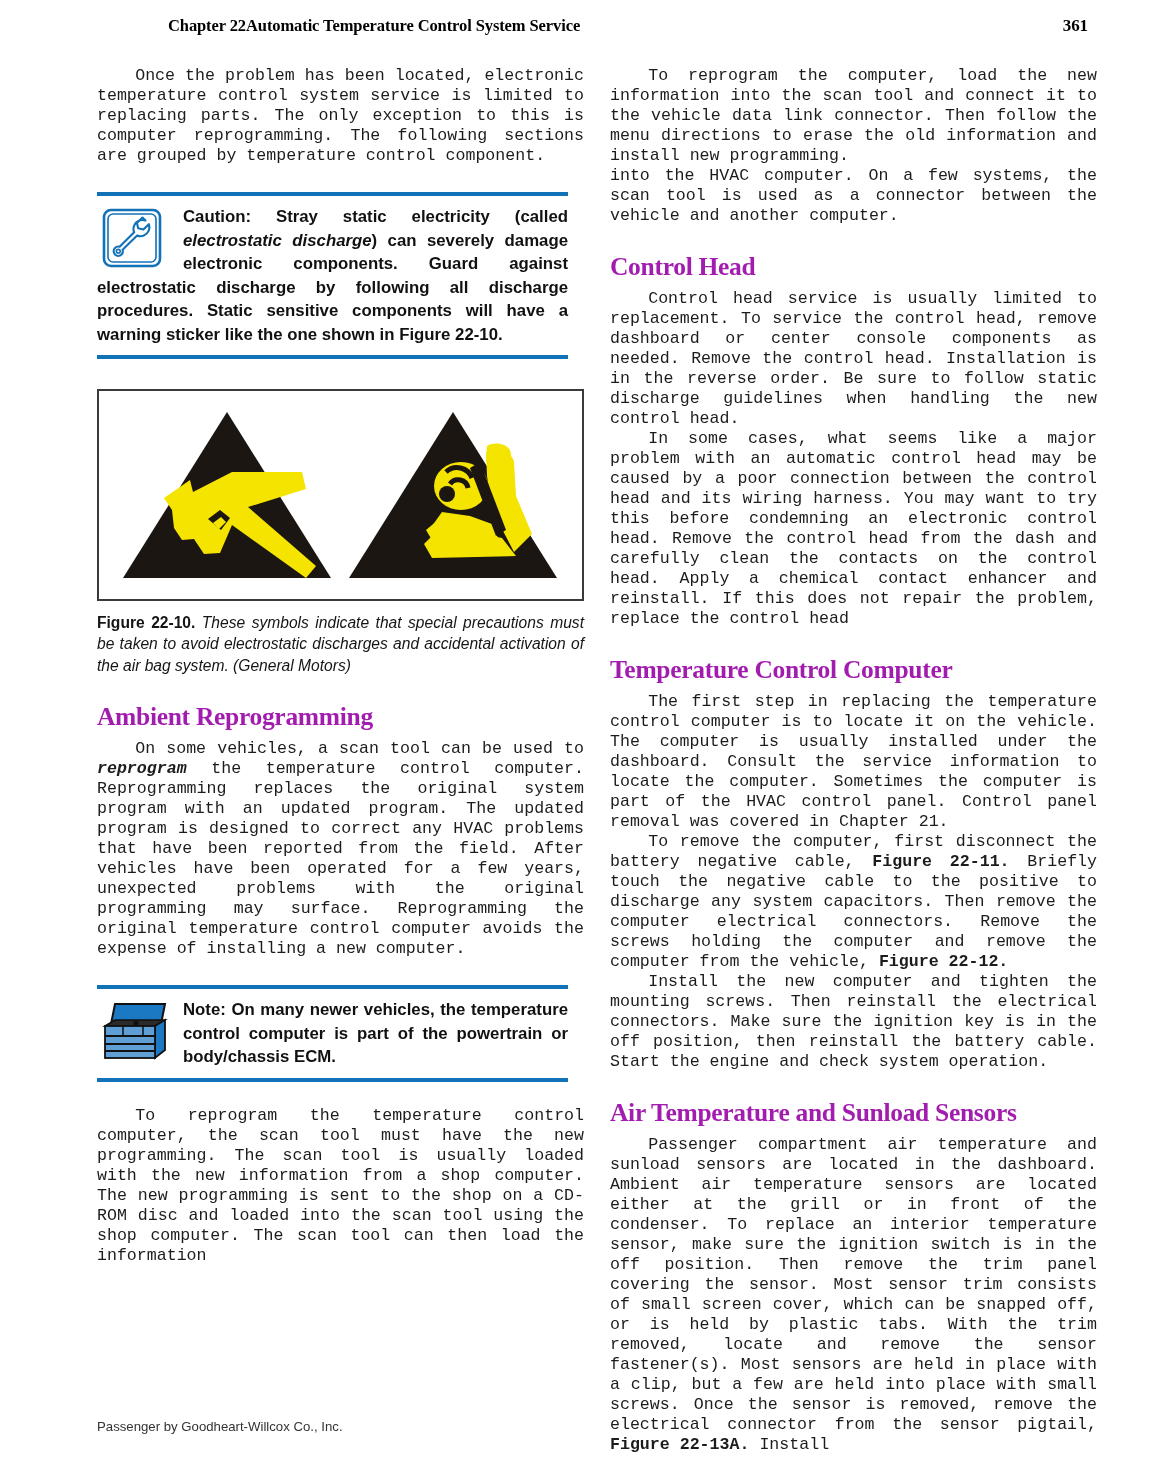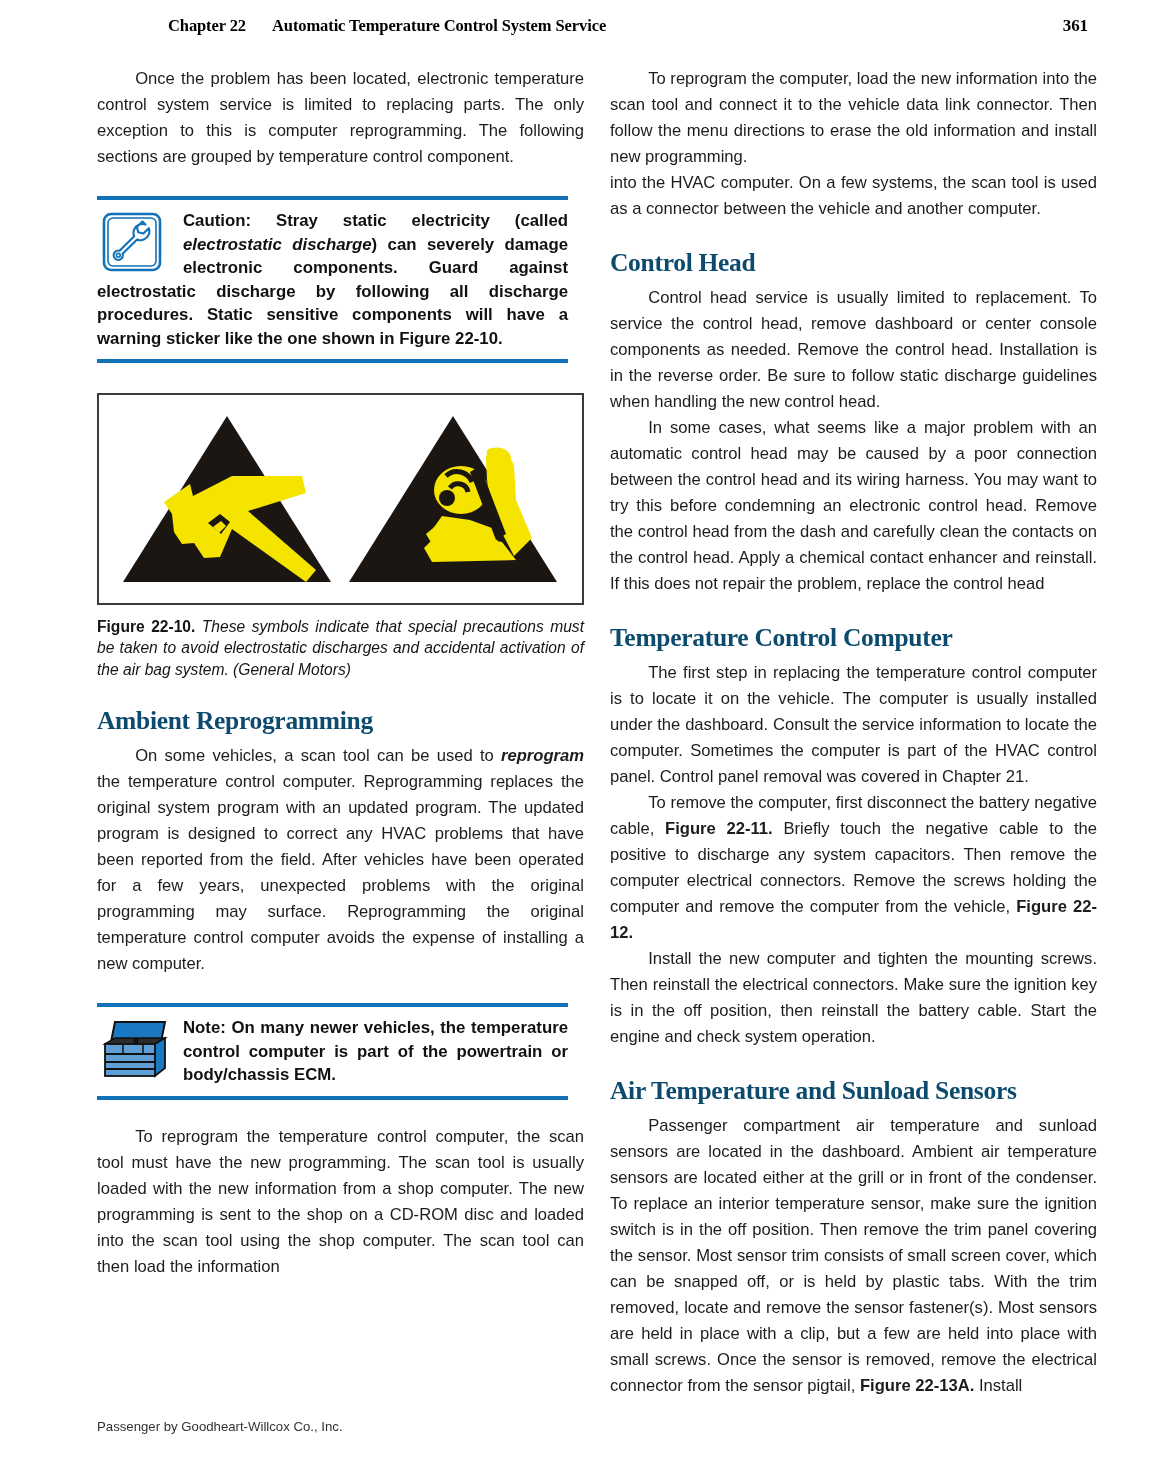--- a/index.html
+++ b/index.html
@@ -32,21 +32,21 @@
     top: 16px;
     width: 920px;
     display: flex;
     align-items: baseline;
     font-family: "Liberation Serif", serif;
     font-weight: bold;
     font-size: 16.5px;
     letter-spacing: -0.1px;
     color: #000;
   }
-  .running-head .chapter-no { margin-right: 26px; white-space: nowrap; }
+  .running-head .chapter-no { white-space: nowrap; }
   .running-head .chapter-title { white-space: nowrap; }
   .running-head .page-no { margin-left: auto; font-size: 17px; }
 
   
   .columns {
     position: absolute;
     left: 97px;
     top: 66px;
     width: 1000px;
     height: 1320px;
@@ -54,39 +54,39 @@
   .col {
     position: absolute;
     top: 0;
     width: 487px;
   }
   .col-left  { left: 0; }
   .col-right { left: 513px; }
 
   p.body {
     margin: 0;
-    font-family: Liberation Sans, sans-serif;
+    font-family: Liberation Mono, monospace;
     font-size: 16.6px;
-    line-height: 26px;
+    line-height: 20px;
     text-align: justify;
     text-indent: 2.3em;
     color: #1c1c1c;
     hyphens: none;
   }
   p.body.noindent { text-indent: 0; }
   p.body b { font-weight: bold; }
   p.body .bi { font-weight: bold; font-style: italic; }
 
   h2.section {
     margin: 26px 0 7px 0;
     font-family: "Liberation Serif", serif;
     font-weight: bold;
     font-size: 25.5px;
     letter-spacing: -0.3px;
-    color: #0c4a6e;
+    color: #a21caf;
   }
 
   
   .callout {
     margin: 26px 16px 24px 0;
     position: relative;
   }
   .callout .rule {
     height: 4px;
     background: #1272b8;

